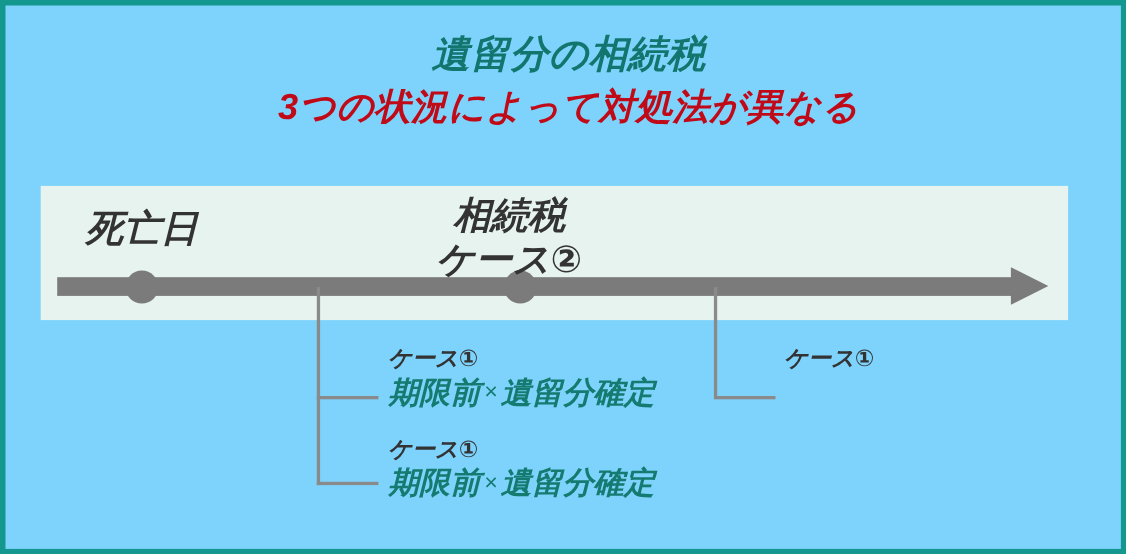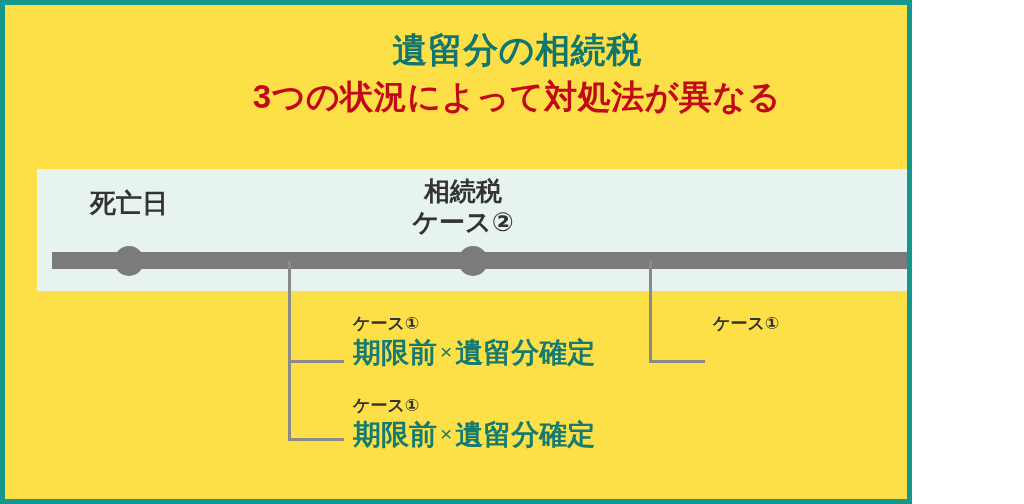--- a/index.html
+++ b/index.html
@@ -6,26 +6,27 @@
     margin: 0;
     padding: 0;
     background: #ffffff;
   }
   body {
     font-family: "Liberation Sans", "DejaVu Sans", sans-serif;
   }
 
   #infographic {
     position: relative;
-    width: 912px;
+    width: 1024px;
     height: 504px;
-    background: #fde047;
+    background: #7dd3fc;
     box-sizing: border-box;
     border: 5px solid #13978f;
     overflow: hidden;
+    font-style: italic;
   }
 
   
   .title-block {
     position: absolute;
     left: 0;
     top: 24px;
     width: 1024px;
     text-align: center;
   }
@@ -82,21 +83,21 @@
     background: #7b7b7b;
     top: 241px;
   }
   .axis-dot.death { left: 109px; }
   .axis-dot.deadline { left: 453px; }
 
   
   .band-label {
     position: absolute;
     color: #333333;
-    font-size: 26px;
+    font-size: 34px;
     font-weight: bold;
     line-height: 1.18;
     text-align: center;
     white-space: nowrap;
   }
   .band-label.death-label {
     left: 44px;
     top: 183px;
     width: 160px;
   }
@@ -142,21 +143,21 @@
     top: 355px;
     width: 56px;
     height: 3px;
   }
 
   
   .case-block {
     position: absolute;
   }
   .case-tag {
-    font-size: 17px;
+    font-size: 21px;
     font-weight: bold;
     color: #333333;
     line-height: 1.1;
     white-space: nowrap;
   }
   .case-desc {
     margin-top: 3px;
     font-size: 28px;
     font-weight: bold;
     color: #157a70;

